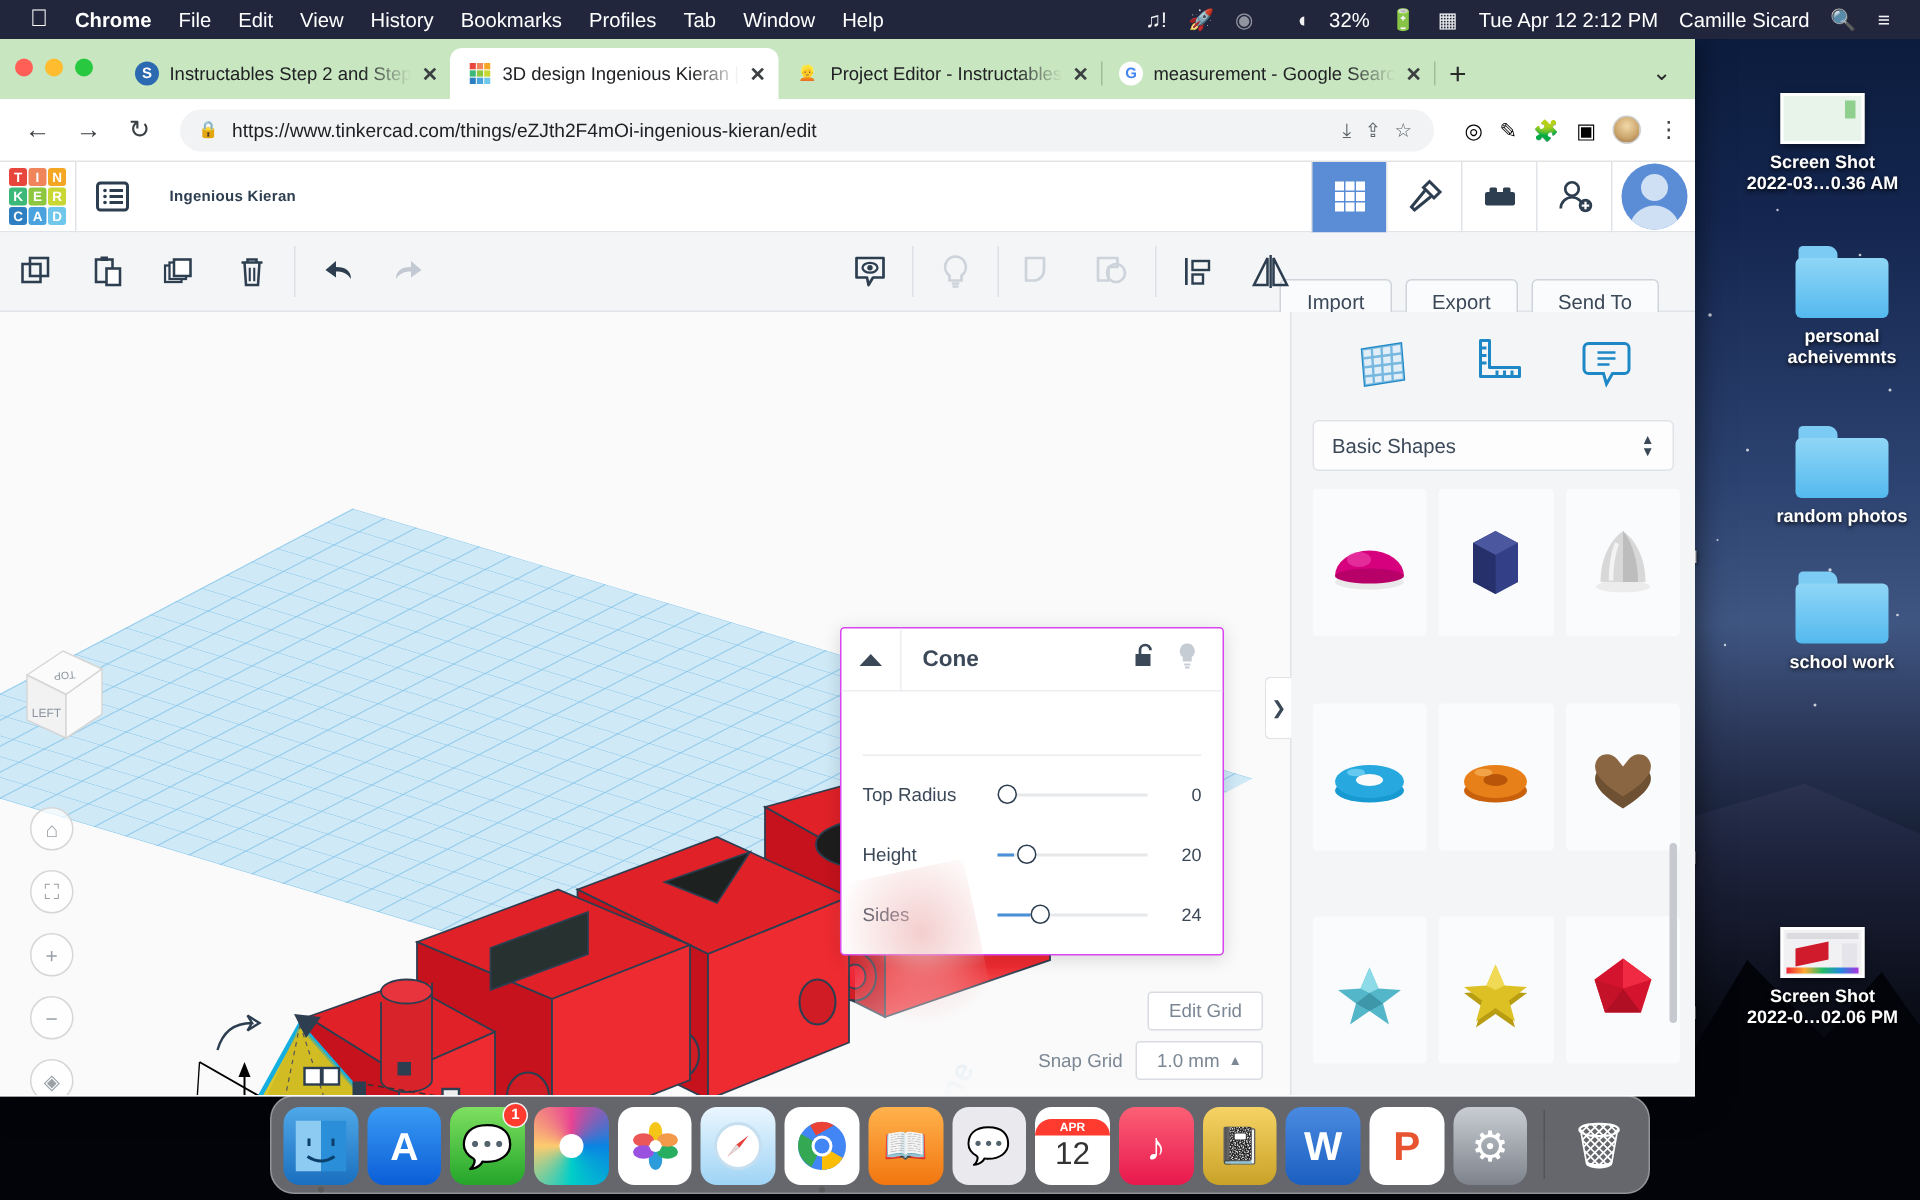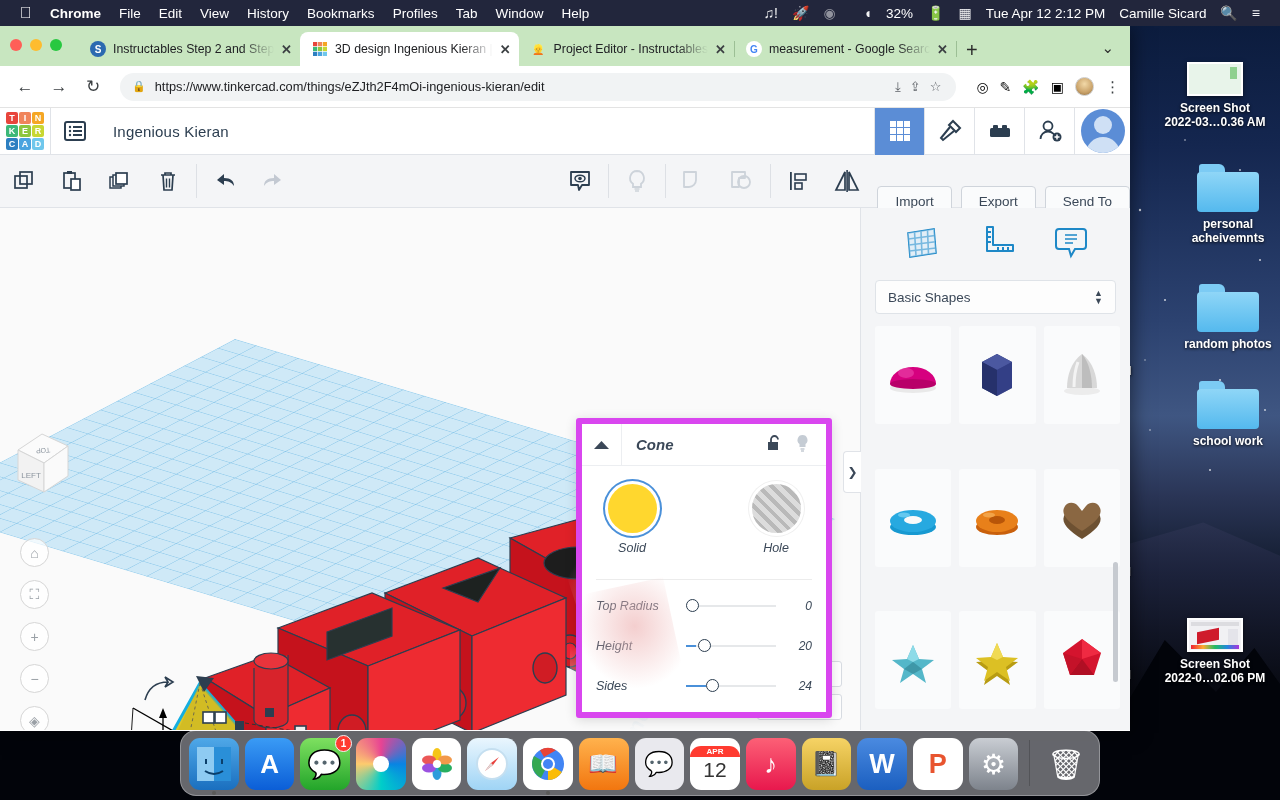--- a/index.html
+++ b/index.html
@@ -98,39 +98,39 @@
   #tinker { position:relative; height:623px; background:#fff; }
 
   
   #tk-header { height:47px; border-bottom:1px solid #e0e3e8; display:flex; align-items:center; }
   #tk-logo { width:50px; height:47px; display:grid; grid-template-columns:repeat(3,1fr);
              grid-template-rows:repeat(3,1fr); gap:1px; padding:4px 6px; }
   #tk-logo b { color:#fff; font-size:9px; display:flex; align-items:center; justify-content:center;
                border-radius:2px; font-weight:bold; }
   #tk-header .divider { width:1px; height:47px; background:#e0e3e8; }
   .hdr-icon-btn { width:48px; height:47px; display:flex; align-items:center; justify-content:center;}
-  #tk-title { font-size:15px; font-weight:normal; color:#2c3e50; padding-left:14px; letter-spacing:.2px;}
+  #tk-title { font-size:10px; font-weight:bold; color:#2c3e50; padding-left:14px; letter-spacing:.2px;}
   #tk-header .hdr-right { margin-left:auto; display:flex; align-items:stretch; height:47px; }
   .hdr-tool { width:50px; display:flex; align-items:center; justify-content:center;
               border-left:1px solid #e0e3e8; }
   .hdr-tool.sel { background:#5b8dd6; }
   .hdr-avatar { width:56px; display:flex; align-items:center; justify-content:center;
                 border-left:1px solid #e0e3e8; }
   .big-avatar { width:44px; height:44px; border-radius:50%; background:#5b8dd6; position:relative; overflow:hidden;}
   .big-avatar::before { content:""; position:absolute; left:13px; top:7px; width:18px; height:18px;
     border-radius:50%; background:#cfe0f5;}
   .big-avatar::after { content:""; position:absolute; left:5px; top:28px; width:34px; height:22px;
     border-radius:17px 17px 0 0; background:#cfe0f5;}
 
   
   #tk-toolbar { height:53px; background:#f4f5f7; border-bottom:1px solid #e0e3e8;
                 display:flex; align-items:center; position:relative; }
   .tb-btn { width:48px; height:53px; display:flex; align-items:center; justify-content:center; }
   .tb-sep { width:1px; height:34px; background:#dde0e5; margin:0 4px; }
-  .tb-group-right { margin-left:auto; display:flex; align-items:center; padding-right:0; gap:9px;margin-top:41px; }
+  .tb-group-right { margin-left:auto; display:flex; align-items:center; padding-right:24px; gap:9px;margin-top:41px; }
   .pill { height:31px; padding:0 17px; border:1px solid #cfd4db; border-radius:4px;
           background:#fafbfc; font-size:13.5px; color:#3b4858; display:flex; align-items:center; }
   .tb-mid { position:absolute; left:556px; display:flex; align-items:center; }
 
   
   #tk-canvas { position:relative; height:522px; background:#fafafa; overflow:hidden; }
   #workplane {
     position:absolute; left:75px; top:105px; width:600px; height:400px;
     background:#cfe9f7;
     background-image:
@@ -142,22 +142,22 @@
   #wp-label { position:absolute; left:560px; top:540px; transform:rotate(-62deg);
     color:#bcd8ea; font-size:21px; font-weight:bold; letter-spacing:1px;}
 
   
   #viewcube { position:absolute; left:12px; top:218px; width:62px; height:72px; }
   .navbtn-round { position:absolute; left:20px; width:29px; height:29px; border-radius:50%;
     border:1px solid #d6d6d6; background:rgba(255,255,255,.7); display:flex;
     align-items:center; justify-content:center; color:#9aa0a6; font-size:14px; }
 
   
-  #inspector { position:absolute; left:576px; top:210px; width:256px; background:#fff;
-    border:6px solid #d946ef; border-radius:3px; box-shadow:0 2px 12px rgba(0,0,0,.14); z-index:20;font-style:italic; }
+  #inspector { position:absolute; left:560px; top:210px; width:256px; background:#fff;
+    border:1px solid #d946ef; border-radius:3px; box-shadow:0 2px 12px rgba(0,0,0,.14); z-index:20; }
   #insp-head { height:42px; display:flex; align-items:center; border-bottom:1px solid #eceef1; }
   #insp-head .collapse { width:40px; display:flex; align-items:center; justify-content:center;
     border-right:1px solid #eceef1; height:42px; color:#3b4858; font-size:11px;}
   #insp-head .name { padding-left:14px; font-size:15px; font-weight:bold; color:#3b4858;}
   #insp-head .hicons { margin-left:auto; display:flex; gap:13px; padding-right:16px; }
   #insp-body { padding:18px 0 6px; position:relative; }
   .swatch-row { display:flex; justify-content:center; gap:44px; }
   .swatch { width:100%; text-align:center; }
   .sw-circle { width:49px; height:49px; border-radius:50%; margin:0 auto 8px; }
   .sw-solid { background:#ffd72e; box-shadow:0 0 0 3px #fff, 0 0 0 5px #4a90d9; }
@@ -705,30 +705,20 @@
             <span>
               <svg width="15" height="18" viewBox="0 0 15 18">
                   <path d="M7.5 1a5 5 0 0 0-3 9v3h6v-3a5 5 0 0 0-3-9z" fill="#c5ccd4"></path>
                   <path d="M5.5 15h4M6 17h3" stroke="#c5ccd4" stroke-width="1.4"></path>
                 </svg>
             </span>
           </div>
         </div>
         <div id="insp-body">
           <div id="insp-ghost"></div>
-          <div class="swatch-row">
-            <div class="swatch">
-              <div class="sw-circle sw-solid"></div>
-              <div class="sw-label">Solid</div>
-            </div>
-            <div class="swatch">
-              <div class="sw-circle sw-hole"></div>
-              <div class="sw-label">Hole</div>
-            </div>
-          </div>
           <div class="insp-hr"></div>
 
           <div class="prop">
             <div class="plab">Top Radius</div>
             <div class="track">
               <div class="bar"></div>
                 <div class="fill" style="width:0%"></div>
               <div class="knob" style="left:0%"></div>
             </div>
             <div class="pval">0</div>

